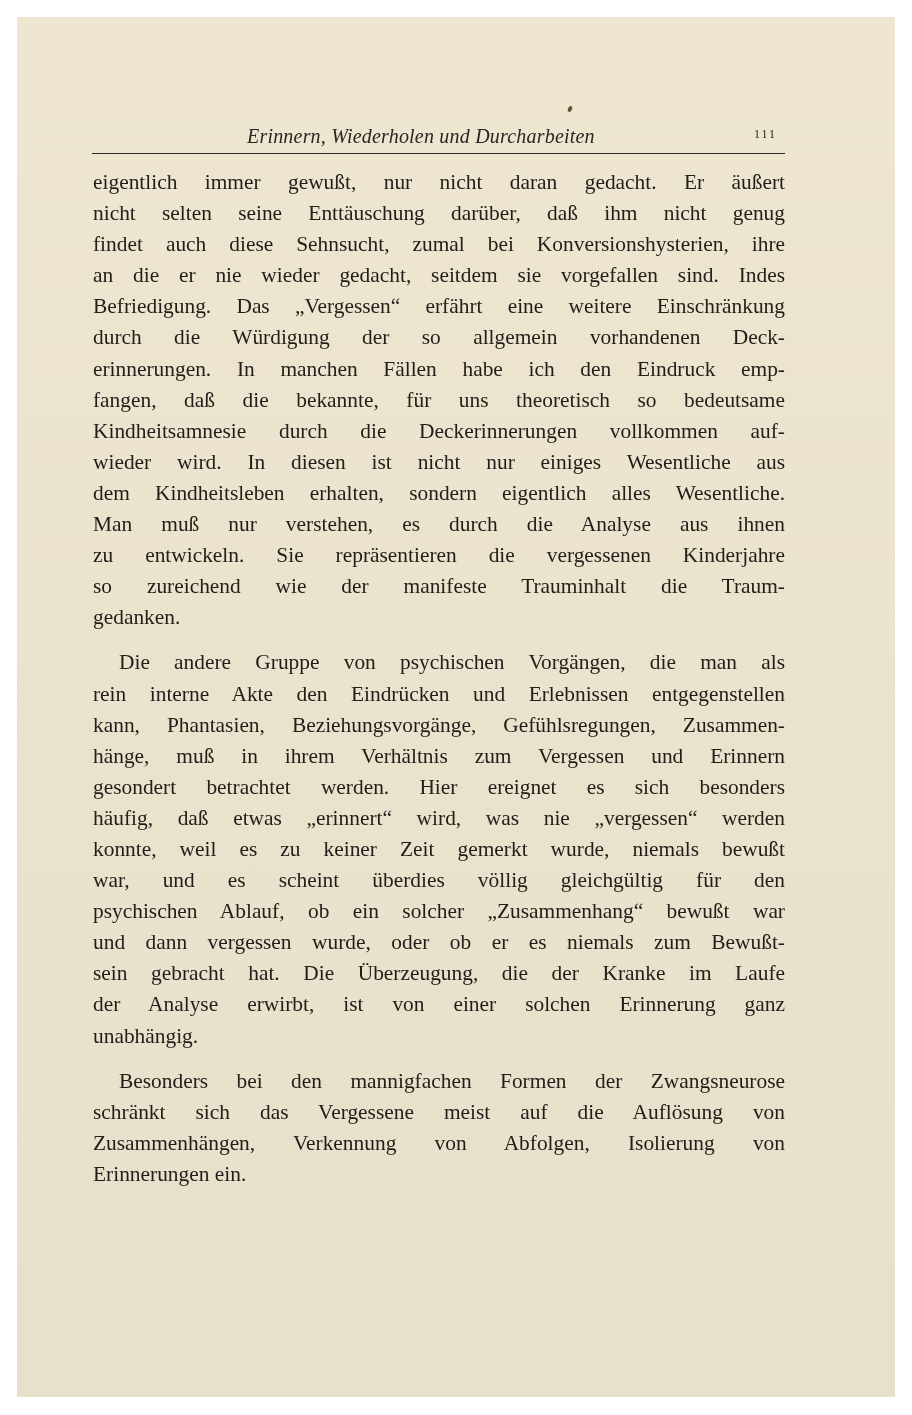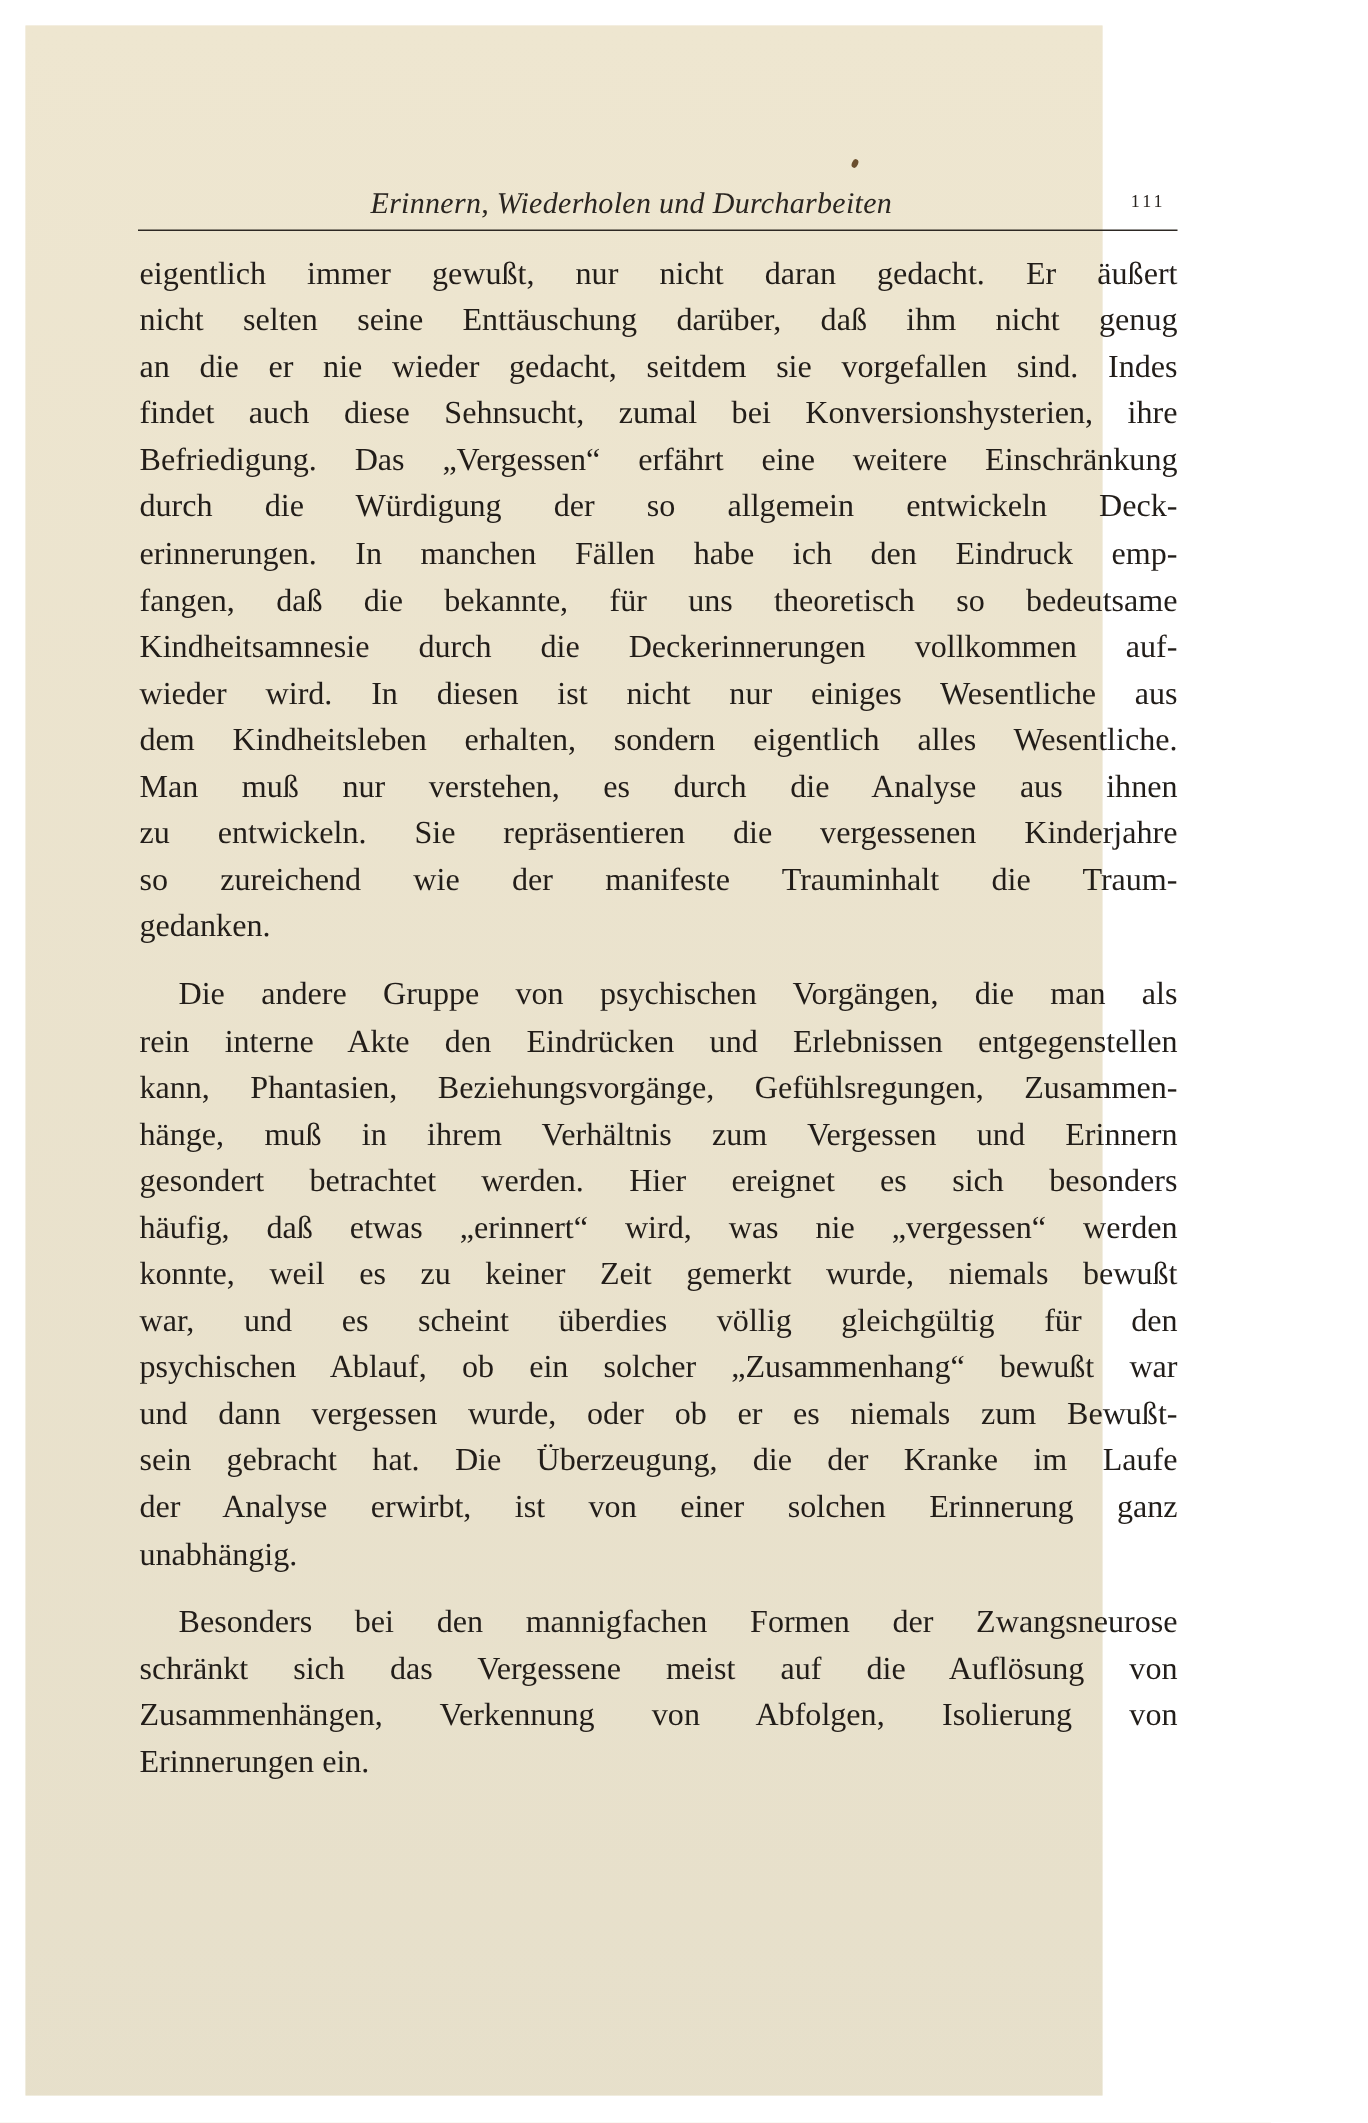--- a/index.html
+++ b/index.html
@@ -10,21 +10,21 @@
     body {
       width: 912px;
       height: 1415px;
       position: relative;
       overflow: hidden;
     }
     .page {
       position: absolute;
       left: 17px;
       top: 17px;
-      width: 718px;
+      width: 878px;
       height: 1380px;
       background: #ebe3cd;
       background-image:
         linear-gradient(180deg, rgba(240,232,210,0.6) 0%, rgba(232,225,205,0.3) 50%, rgba(226,220,200,0.5) 100%);
     }
     .speck {
       position: absolute;
       left: 551px;
       top: 89px;
       width: 4px;
@@ -104,24 +104,24 @@
   <div class="running-head">
     <span class="running-title">Erinnern, Wiederholen und Durcharbeiten</span>
     <span class="page-number">111</span>
   </div>
   <div class="rule"></div>
 
   <div class="body-text">
     <div class="para">
       <span class="line">eigentlich immer gewußt, nur nicht daran gedacht. Er äußert</span>
       <span class="line">nicht selten seine Enttäuschung darüber, daß ihm nicht genug</span>
+      <span class="line">findet auch diese Sehnsucht, zumal bei Konversionshysterien, ihre</span>
       <span class="line">an die er nie wieder gedacht, seitdem sie vorgefallen sind. Indes</span>
-      <span class="line">findet auch diese Sehnsucht, zumal bei Konversionshysterien, ihre</span>
       <span class="line">Befriedigung. Das „Vergessen“ erfährt eine weitere Einschränkung</span>
-      <span class="line">durch die Würdigung der so allgemein entwickeln Deck-</span>
+      <span class="line">durch die Würdigung der so allgemein vorhandenen Deck-</span>
       <span class="line">erinnerungen. In manchen Fällen habe ich den Eindruck emp-</span>
       <span class="line">fangen, daß die bekannte, für uns theoretisch so bedeutsame</span>
       <span class="line">Kindheitsamnesie durch die Deckerinnerungen vollkommen auf-</span>
       <span class="line">wieder wird. In diesen ist nicht nur einiges Wesentliche aus</span>
       <span class="line">dem Kindheitsleben erhalten, sondern eigentlich alles Wesentliche.</span>
       <span class="line">Man muß nur verstehen, es durch die Analyse aus ihnen</span>
       <span class="line">zu entwickeln. Sie repräsentieren die vergessenen Kinderjahre</span>
       <span class="line">so zureichend wie der manifeste Trauminhalt die Traum-</span>
       <span class="line last">gedanken.</span>
     </div>

